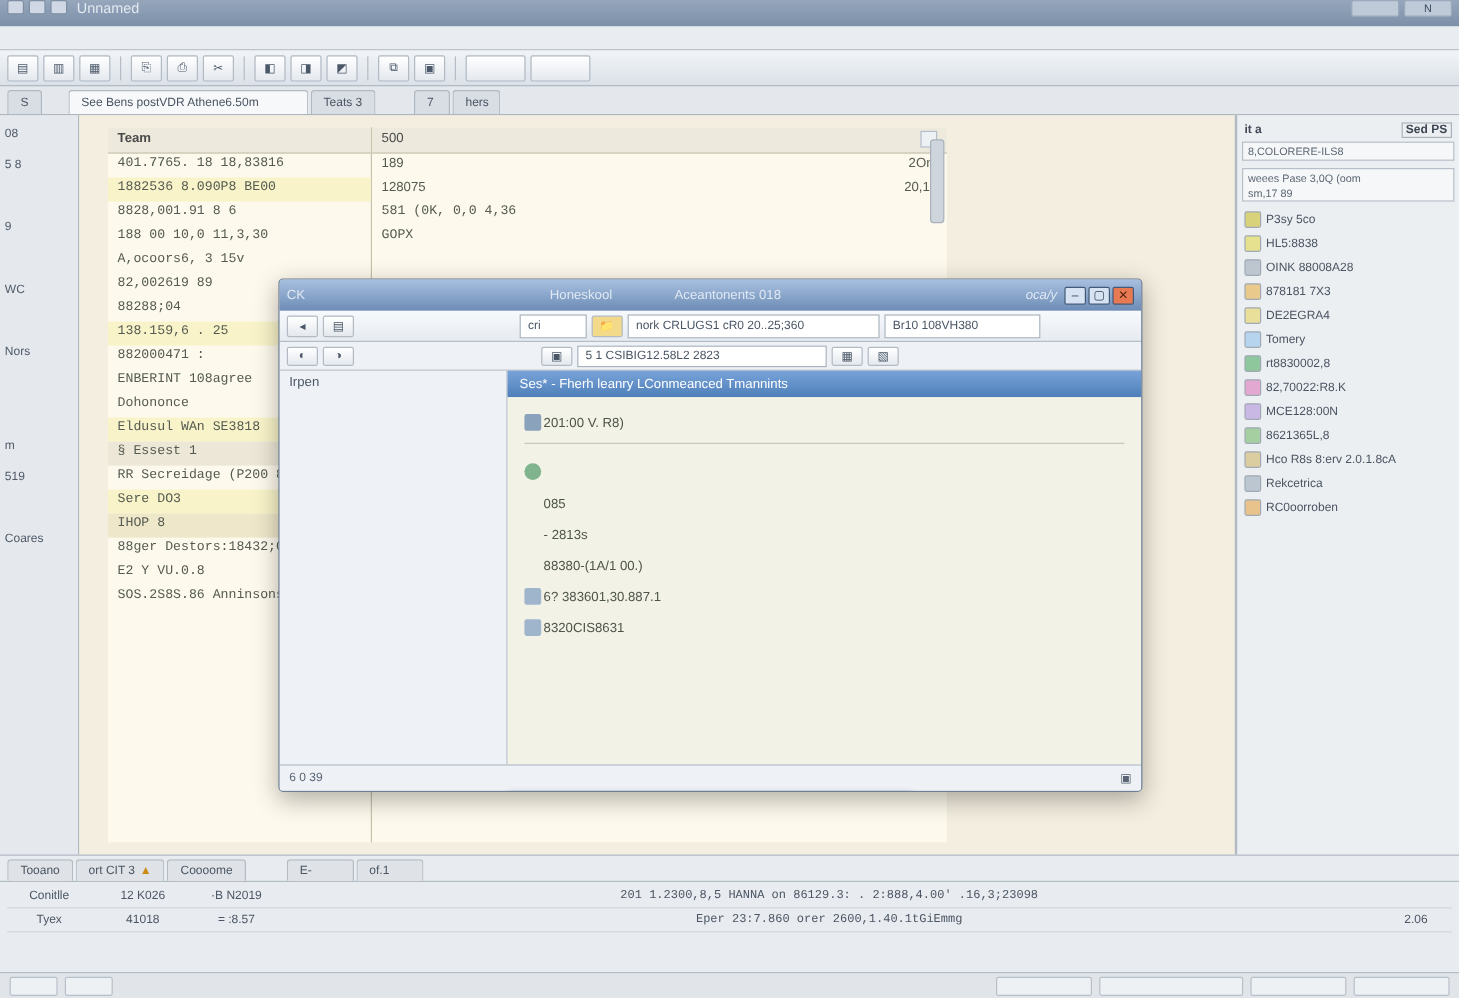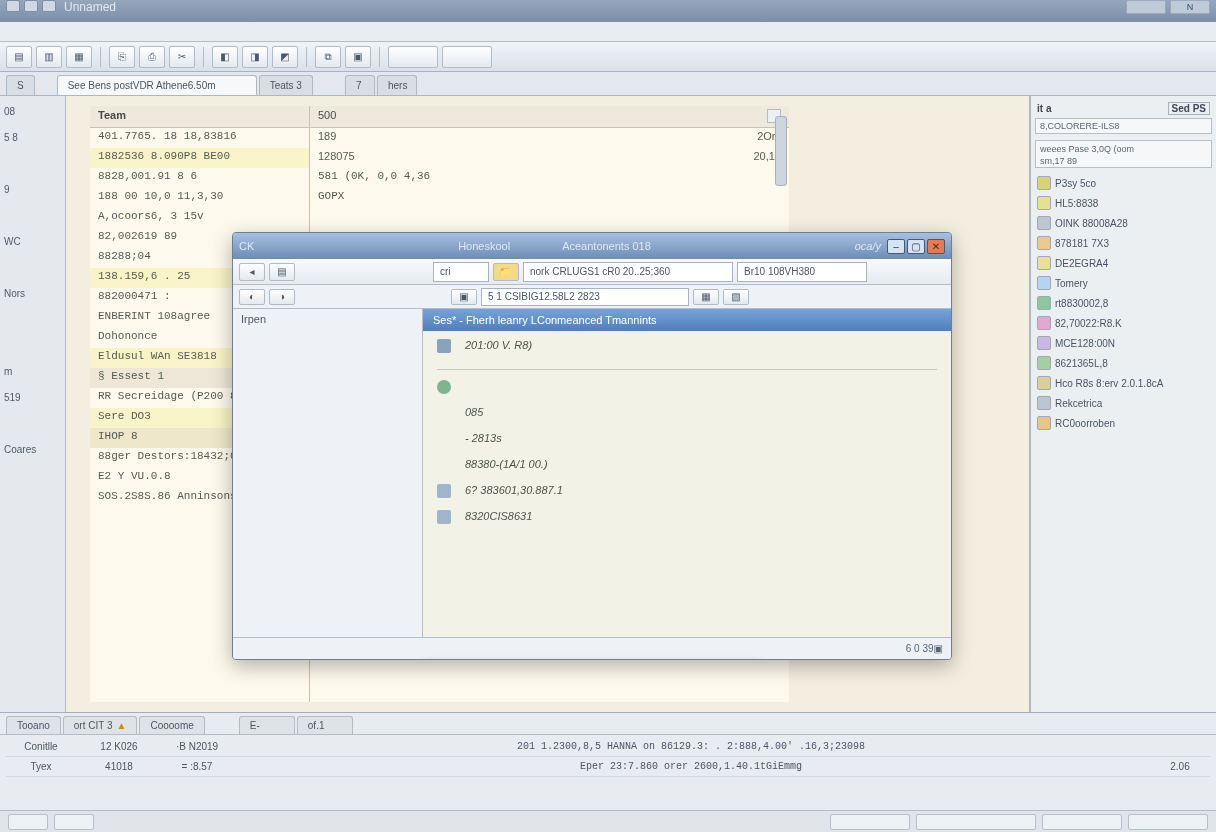--- a/index.html
+++ b/index.html
@@ -50,24 +50,24 @@
   .dlg-title .wb { width: 18px; height: 15px; border: 1px solid #445a78; border-radius: 2px; display:flex; align-items:center; justify-content:center; font-size:10px; color:#2e3d50;}
   .wb.min { background: #d7e3f2; }
   .wb.max { background: #d7e3f2; }
   .wb.close { background: #e77a52; color:#5a2410; }
   .dlg-toolbar { height: 26px; background: linear-gradient(#f7f9fc,#e6ebf1); border-bottom:1px solid #b4bdc8; display:flex; align-items:center; padding:0 6px; gap:4px;}
   .dlg-toolbar .field { height:20px; border:1px solid #a9b3bf; background:#fff; padding:2px 6px; font-size:10px; color:#4a5665; display:flex; align-items:center; gap:4px;}
   .dlg-row2 { height: 24px; background:#eef1f5; border-bottom:1px solid #b4bdc8; display:flex; align-items:center; padding:0 6px; gap:4px;}
   .dlg-row2 .field { height:18px; border:1px solid #a9b3bf; background:#fff; padding:1px 6px; font-size:10px; color:#4a5665; display:flex; align-items:center;}
   .dlg-bluebar { height: 22px; background: linear-gradient(#77a3d8,#4f7fb9); color:#fff; font-size:11px; display:flex; align-items:center; padding:0 10px; gap:6px;}
   .dlg-body { flex:1; background:#f3f2e6; padding: 8px 14px; display:flex; flex-direction:column; gap:6px; font-family:"Courier New",monospace; font-size:11px; color:#4d5449;}
-  .dlg-body .line { display:flex; align-items:flex-start; gap:14px; height:20px;font-style:italic;}
+  .dlg-body .line { display:flex; align-items:flex-end; gap:2px; height:20px;}
   .dlg-body .ico { width:14px; height:14px; border-radius:2px; display:inline-block; }
   .dlg-divider { height:1px; background:#c5c9bd; margin: 4px 0;}
-  .dlg-status { height:22px; background:#eef1f5; border-top:1px solid #b6bfc9; display:flex; align-items:center; padding:0 8px; font-size:10px; color:#596574; justify-content:flex-end;}
+  .dlg-status { height:22px; background:#eef1f5; border-top:1px solid #b6bfc9; display:flex; align-items:center; padding:0 8px; font-size:10px; color:#596574; justify-content:space-between;}
   .dlg-footer { position:absolute; left:50%; transform:translateX(-50%); bottom:-26px; height:26px; width: 340px; background: linear-gradient(#f3f6fa,#dde4ec); border:1px solid #9aa6b5; border-radius:4px; display:flex; align-items:center; justify-content:center; gap:10px; font-size:10px; color:#47566a; box-shadow:0 2px 6px rgba(0,0,0,.2);}
 
   
   .rightpanel { width: 186px; background: #eceff2; border-left: 1px solid #b0b8c2; padding: 4px 4px; font-size: 10px; color:#4a5462; overflow:hidden;}
   .rp-title { height:16px; font-size:10px; padding:0 2px; color:#3f4754; font-weight:bold; display:flex; align-items:center; gap:3px;}
   .rp-box { border:1px solid #b7bfc9; background:#f5f7f9; margin:2px 0 6px; padding:2px 4px; font-size:9px; color:#5c6672; white-space:nowrap; overflow:hidden;}
   .rp-list { display:flex; flex-direction:column; gap:2px; }
   .rp-item { height:18px; display:flex; align-items:center; gap:4px; padding:0 2px; white-space:nowrap; overflow:hidden; }
   .rp-ico { width:14px; height:14px; border:1px solid #a0a9b4; border-radius:2px; display:inline-block; }
 

